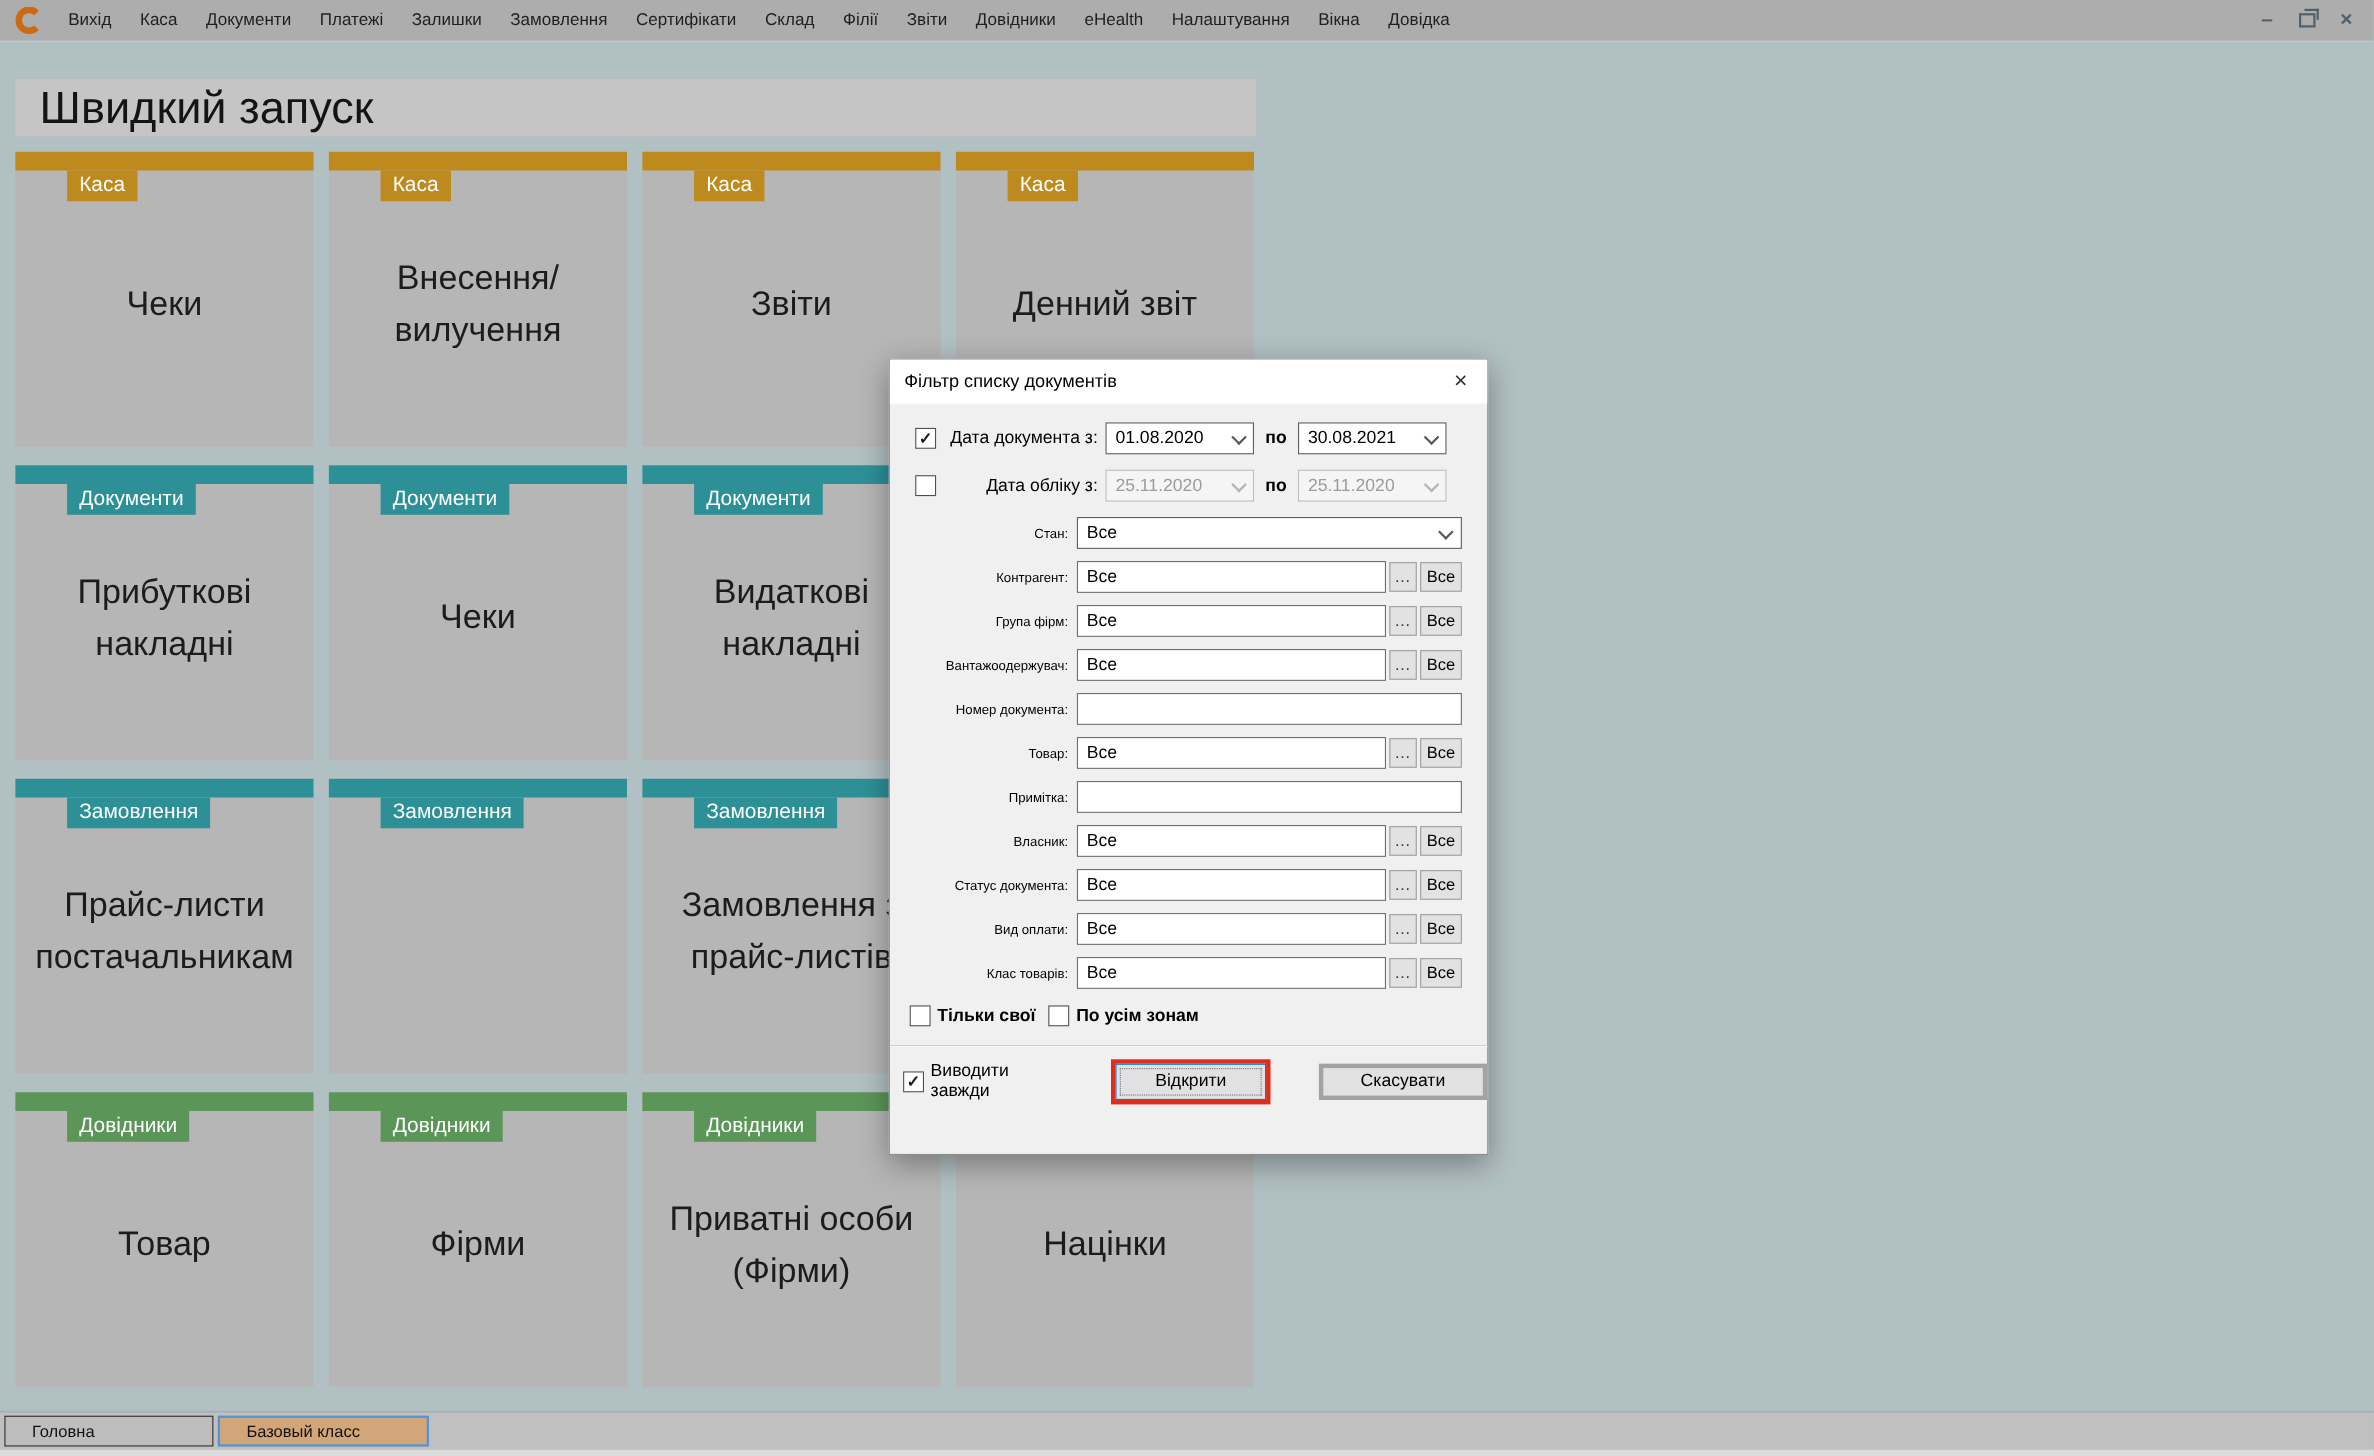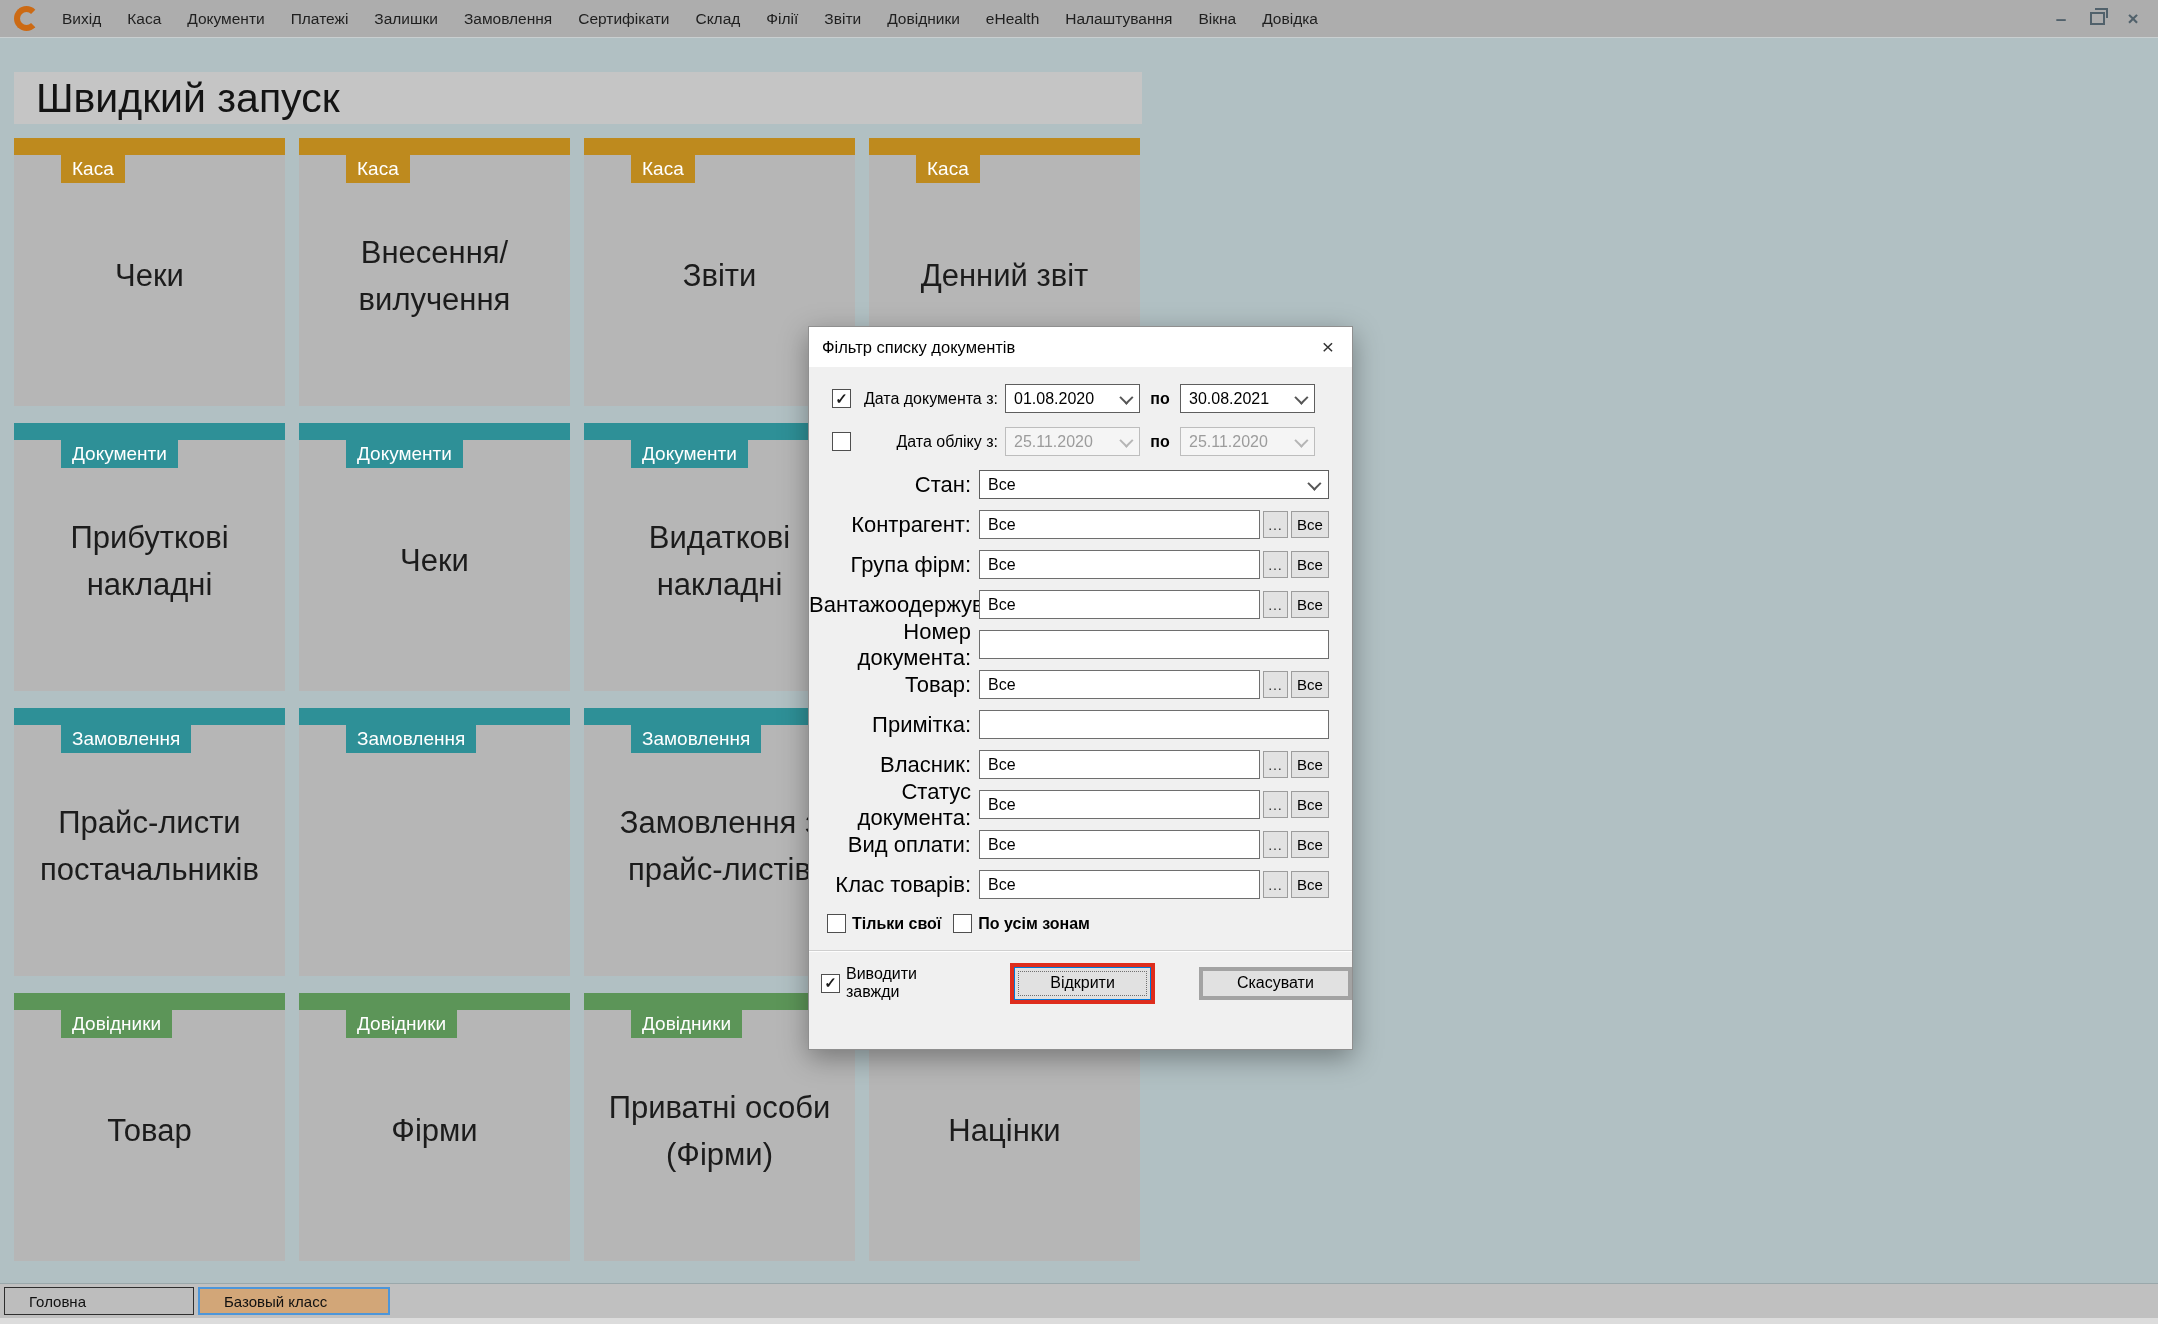--- a/index.html
+++ b/index.html
@@ -68,21 +68,21 @@
     width:135px;height:29px;border:1px solid #5E5E5E;background:#fff;display:flex;
     align-items:center;padding-left:8px;font-size:16px;color:#000;box-sizing:border-box;flex:none;cursor:pointer;
   }
   .combo .chev{margin-left:auto;margin-right:9px}
   .chev{width:8px;height:8px;border:solid #565656;border-width:0 2px 2px 0;
     transform:rotate(45deg) translateY(-2px);flex:none}
   .combo.dis{background:#F5F5F5;border-color:#BDBDBD;color:#9C9C9C}
   .combo.dis .chev{border-color:#B5B5B5}
   .po{width:40px;text-align:center;font-size:16px;color:#000;flex:none;font-weight:600}
   .field-row{display:flex;align-items:center;height:29px;margin-bottom:11px}
-  .field-label{width:162px;text-align:right;font-size:22px;color:#000;padding-right:8px;flex:none}
+  .field-label{width:162px;text-align:right;font-size:12px;color:#000;padding-right:8px;flex:none}
   .group{display:flex;align-items:center;width:350px;height:29px;flex:none}
   .tinput{
     flex:1;height:29px;min-width:0;border:1px solid #6E6E6E;background:#fff;
     font-size:16px;padding:0 8px;box-sizing:border-box;font-family:inherit;color:#000;
   }
   .select{width:350px;height:29px;border:1px solid #5E5E5E;background:#fff;display:flex;
     align-items:center;padding-left:8px;font-size:16px;box-sizing:border-box;cursor:pointer}
   .select .chev{margin-left:auto;margin-right:10px}
   .mini-btn{width:25px;height:27px;margin-left:3px;background:#E2E2E2;border:1px solid #9D9D9D;
     font-size:15px;display:flex;align-items:center;justify-content:center;flex:none;
@@ -177,21 +177,21 @@
       <div class="tile-label">Чеки</div>
     </div>
     <div class="tile" style="grid-area: 2 / 3;">
       <div class="tile-bar" style="background: rgb(46, 144, 151);"></div>
       <div class="tile-tag" style="background: rgb(46, 144, 151);">Документи</div>
       <div class="tile-label">Видаткові накладні</div>
     </div>
     <div class="tile" style="grid-area: 3 / 1;">
       <div class="tile-bar" style="background: rgb(46, 144, 151);"></div>
       <div class="tile-tag" style="background: rgb(46, 144, 151);">Замовлення</div>
-      <div class="tile-label">Прайс-листи постачальників</div>
+      <div class="tile-label">Прайс-листи постачальникам</div>
     </div>
     <div class="tile" style="grid-area: 3 / 2;">
       <div class="tile-bar" style="background: rgb(46, 144, 151);"></div>
       <div class="tile-tag" style="background: rgb(46, 144, 151);">Замовлення</div>
     </div>
     <div class="tile" style="grid-area: 3 / 3;">
       <div class="tile-bar" style="background: rgb(46, 144, 151);"></div>
       <div class="tile-tag" style="background: rgb(46, 144, 151);">Замовлення</div>
       <div class="tile-label">Замовлення з прайс-листів</div>
     </div>

